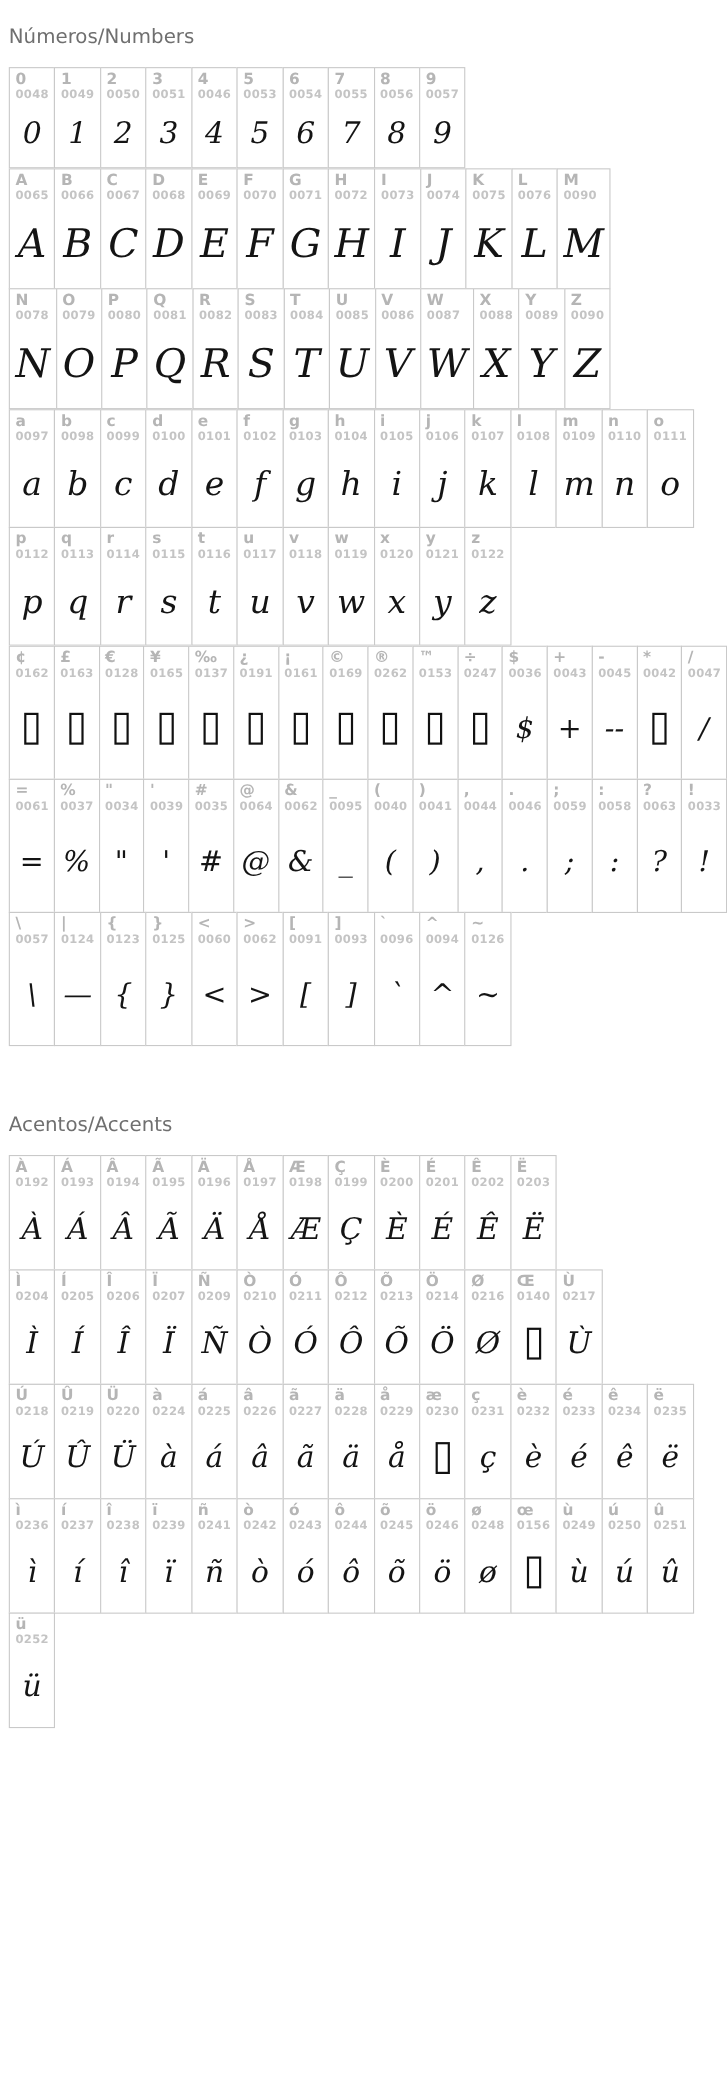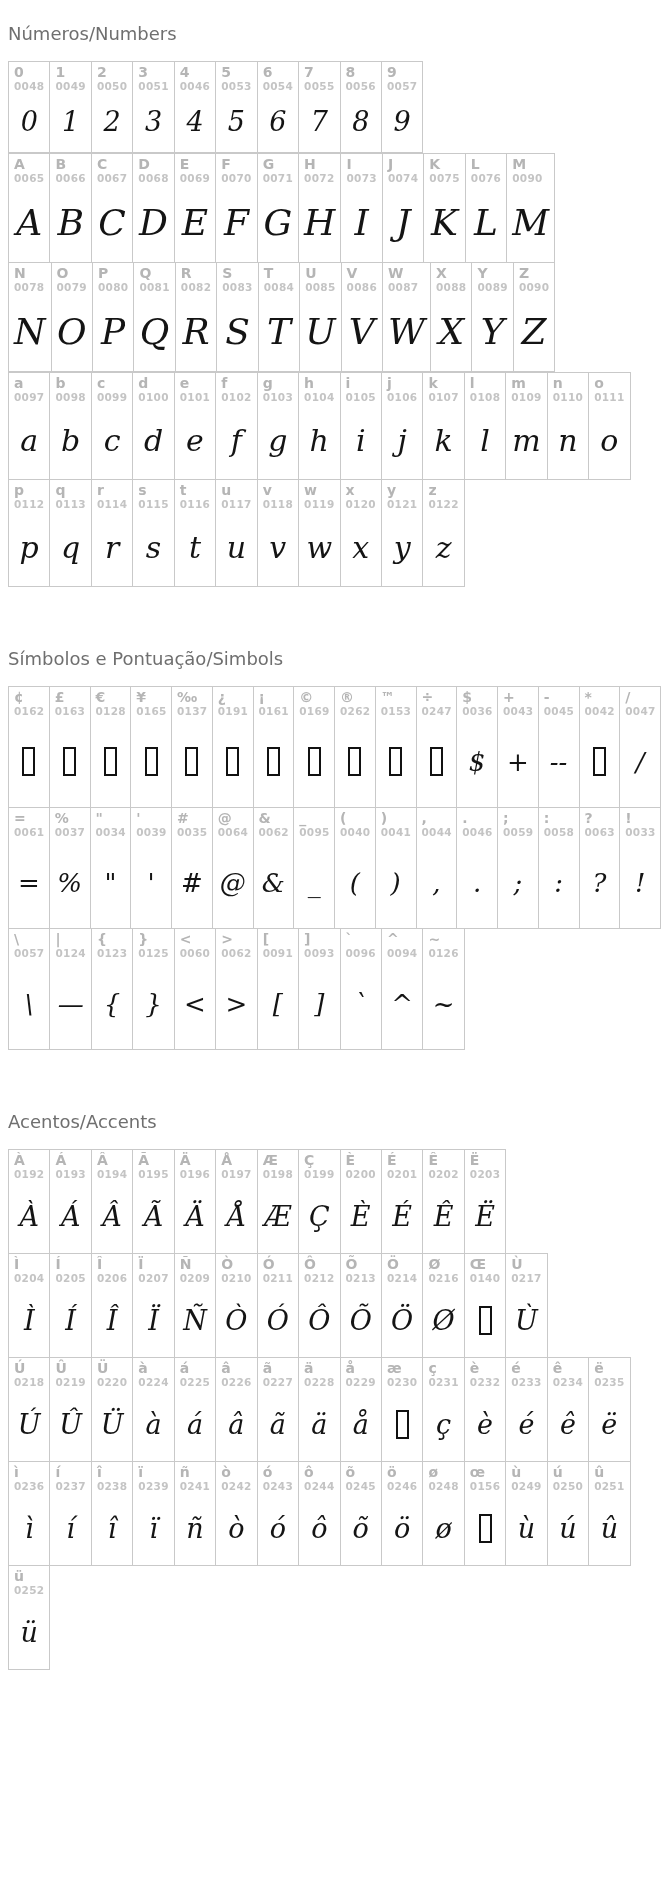--- a/index.html
+++ b/index.html
@@ -406,21 +406,20 @@
           <div class="cell-glyph">y</div>
         </div>
         <div class="cell">
           <div class="cell-label">z</div>
           <div class="cell-code">0122</div>
           <div class="cell-glyph">z</div>
         </div>
       </div>
     </section>
     <section class="charmap-section sec-3">
-      <h2 class="section-title">Símbolos e Pontuação/Simbols</h2>
       <div class="cell-row">
         <div class="cell">
           <div class="cell-label">¢</div>
           <div class="cell-code">0162</div>
           <div class="cell-glyph">
             <span class="tofu"></span>
           </div>
         </div>
         <div class="cell">
           <div class="cell-label">£</div>

